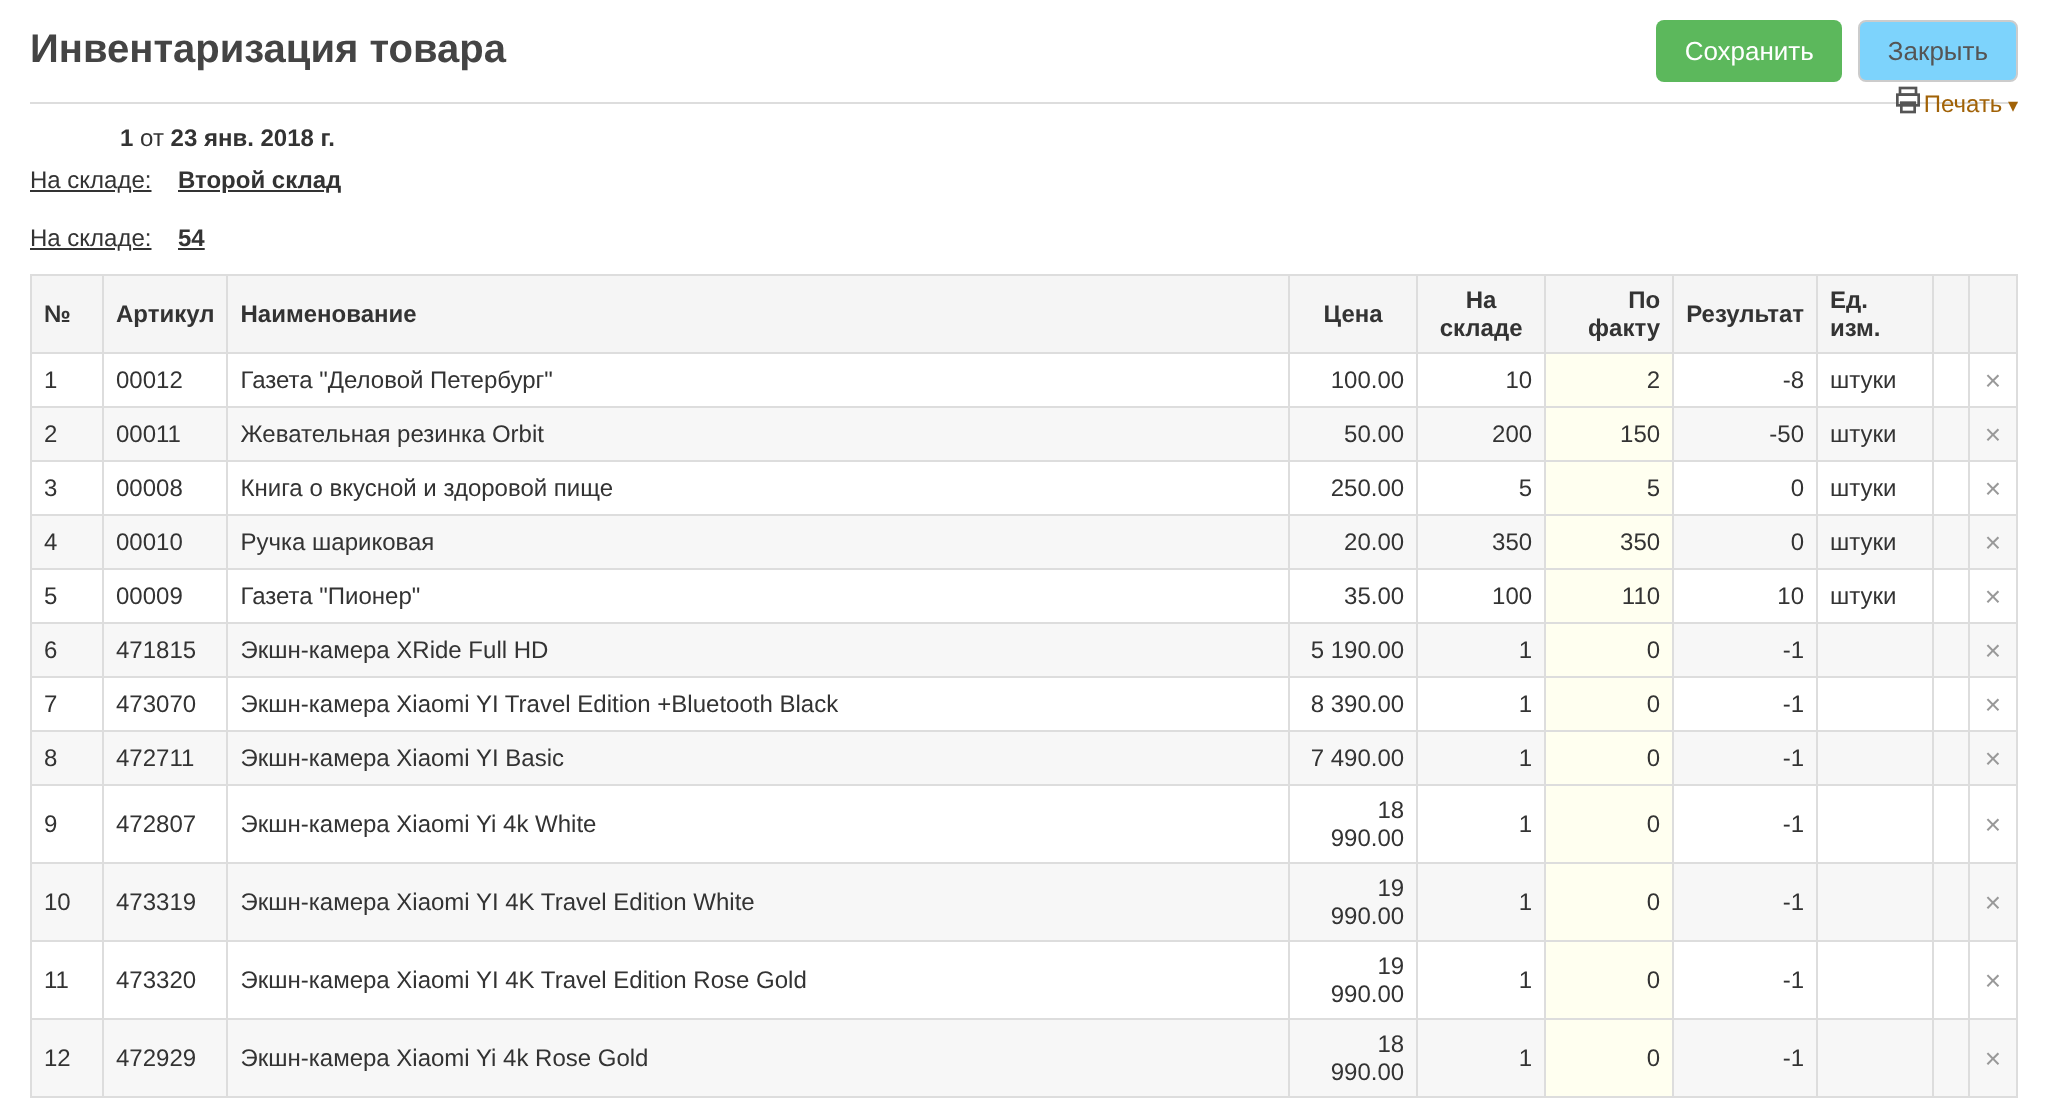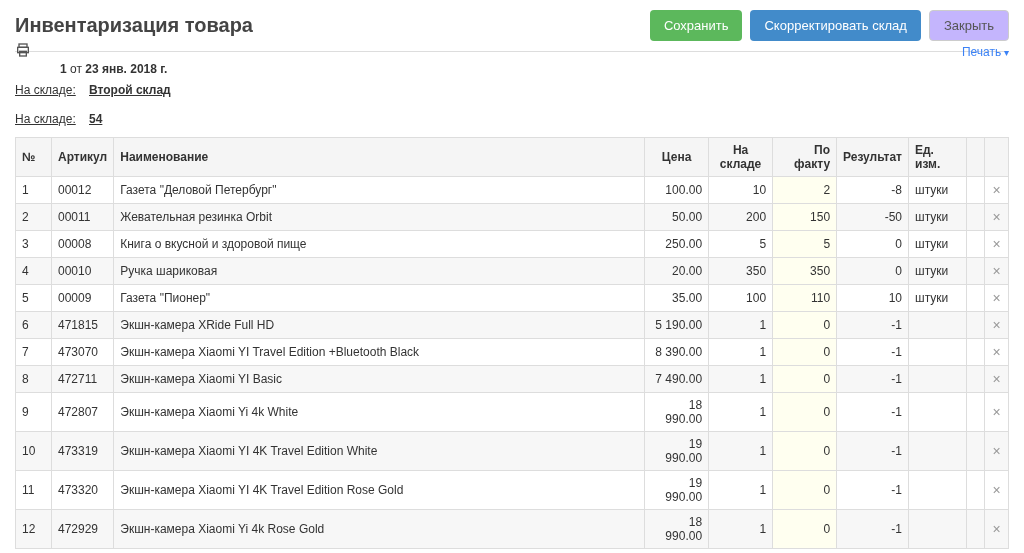--- a/index.html
+++ b/index.html
@@ -25,43 +25,43 @@
     .header-buttons { display: flex; gap: 8px; }
     .btn {
       padding: 7px 14px;
       border-radius: 4px;
       border: none;
       font-size: 13px;
       cursor: pointer;
     }
     .btn-green { background: #5cb85c; color: #fff; }
     .btn-blue  { background: #428bca; color: #fff; }
-    .btn-gray  { background: #c4b5fd; color: #555; border: 1px solid #ccc; }
+    .btn-gray  { background: #7dd3fc; color: #555; border: 1px solid #ccc; }
     .subhead {
       padding: 10px 0 6px 45px;
       font-size: 12px;
     }
     .subhead b { font-weight: 700; }
     .meta {
       font-size: 12px;
       color: #333;
       line-height: 1.6;
     }
     .meta-row { display: flex; gap: 4px; text-decoration: underline; }
     .meta-label { width: 70px; color: #333; }
     .meta-value { font-weight: 700; }
     .diff { color: #337ab7; font-weight: 700; }
     .print-row {
       display: flex;
-      justify-content: space-between;
+      justify-content: flex-end;
       align-items: center;
       gap: 0;
       margin-top: -40px;
       margin-bottom: 20px;
-      color: #3b82f6;
+      color: #a16207;
       cursor: pointer;
     }
     table {
       width: 100%;
       border-collapse: collapse;
       font-size: 12px;
       margin-top: 8px;
     }
     th, td {
       border: 1px solid #ddd;
@@ -93,21 +93,20 @@
     .col-del   { width: 24px; }
     .dd::after { content: " ▾"; font-size: 10px; }
   </style>
 </head>
 <body>
 
 <div class="header">
   <h1>Инвентаризация товара</h1>
   <div class="header-buttons">
     <button class="btn btn-green">Сохранить</button>
-    <button class="btn btn-blue">Скорректировать склад</button>
     <button class="btn btn-gray">Закрыть</button>
   </div>
 </div>
 
 <div class="subhead">
   <b>1</b>
   <span>от</span>
   <b>23 янв. 2018 г.</b>
 </div>
 

